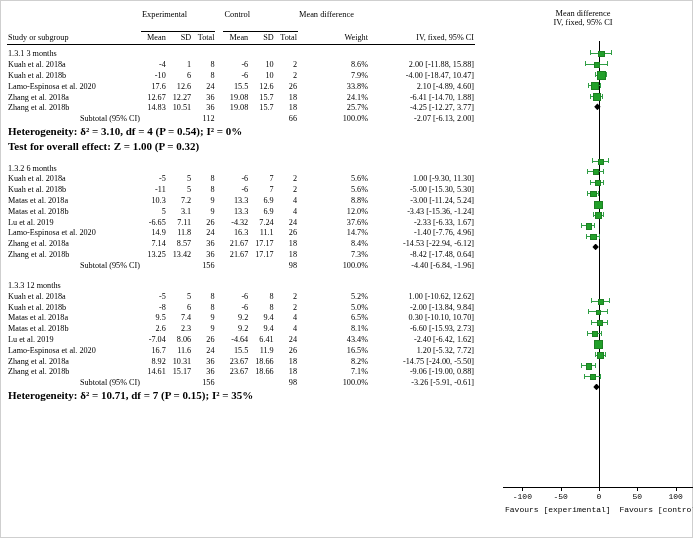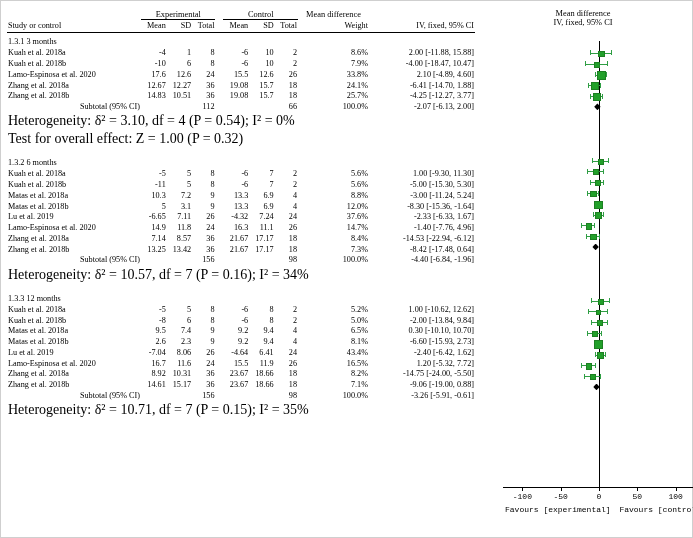--- a/index.html
+++ b/index.html
@@ -31,23 +31,23 @@
     font-size: 8.2px;
     line-height: 1.15;
   }
   .tbl td, .tbl th {
     padding: 0.7px 1px;
     white-space: nowrap;
     font-weight: normal;
     vertical-align: bottom;
   }
   .grp-head th {
-    text-align: center;
+    text-align: left;
     font-size: 8.4px;
-    padding-bottom: 0px;
+    padding-bottom: 12px;
   }
   .rule-exp {
     border-bottom: 0.8px solid #000;
   }
   .rule-ctl {
     border-bottom: 0.8px solid #000;
   }
   .colhead td {
     padding-bottom: 2px;
     border-bottom: 0.8px solid #000;
@@ -59,22 +59,23 @@
   .md { width: 104px; text-align: right; padding-right: 4px;}
   .subgroup-title td {
     padding-top: 4px;
     font-size: 8.2px;
   }
   .subtotal td {
     padding-top: 0.5px;
     text-align: right;
   }
   .het td, .test td {
-    font-size: 14px;
+    font-size: 11px;
     padding-top: 1.2px;
+    font-weight: bold;
   }
   .spacer td { height: 5px; }
 
   
   #plot {
     position: absolute;
     top: 8px;
     left: 478px;
     width: 208px;
     height: 500px;
@@ -164,21 +165,21 @@
   <table class="tbl">
     <tbody id="table-body">
         <tr class="grp-head">
           <th class="study"></th>
           <th colspan="3" class="c rule-exp">Experimental</th>
           <th class="c" style="width:6px"></th>
           <th colspan="3" class="c rule-ctl">Control</th>
           <th class="c">Mean difference</th>
         </tr>
         <tr class="colhead">
-          <td class="l">Study or control</td>
+          <td class="l">Study or subgroup</td>
           <td class="r">Mean</td>
           <td class="r">SD</td>
           <td class="r">Total</td>
           <td></td>
           <td class="r">Mean</td>
           <td class="r">SD</td>
           <td class="r">Total</td>
           <td class="r">Weight</td>
           <td class="md">IV, fixed, 95% CI</td>
         </tr>
@@ -308,21 +309,21 @@
         <tr>
           <td class="l">Matas et al. 2018b</td>
           <td class="r">5</td>
           <td class="r">3.1</td>
           <td class="r">9</td>
           <td></td>
           <td class="r">13.3</td>
           <td class="r">6.9</td>
           <td class="r">4</td>
           <td class="r">12.0%</td>
-          <td class="md">-8.30 [-15.36, -1.64]</td>
+          <td class="md">-3.43 [-15.36, -1.24]</td>
         </tr>
         <tr>
           <td class="l">Lu et al. 2019</td>
           <td class="r">-6.65</td>
           <td class="r">7.11</td>
           <td class="r">26</td>
           <td></td>
           <td class="r">-4.32</td>
           <td class="r">7.24</td>
           <td class="r">24</td>
@@ -369,23 +370,20 @@
           <td class="l">Subtotal (95% CI)</td>
           <td></td>
           <td></td>
           <td class="r">156</td>
           <td></td>
           <td></td>
           <td></td>
           <td class="r">98</td>
           <td class="r">100.0%</td>
           <td class="md">-4.40 [-6.84, -1.96]</td>
-        </tr>
-        <tr class="het">
-          <td colspan="10" class="l">Heterogeneity: δ² = 10.57, df = 7 (P = 0.16); I² = 34%</td>
         </tr>
         <tr class="spacer">
           <td colspan="10"></td>
         </tr>
         <tr class="subgroup-title">
           <td colspan="10" class="l">1.3.3 12 months</td>
         </tr>
         <tr>
           <td class="l">Kuah et al. 2018a</td>
           <td class="r">-5</td>

